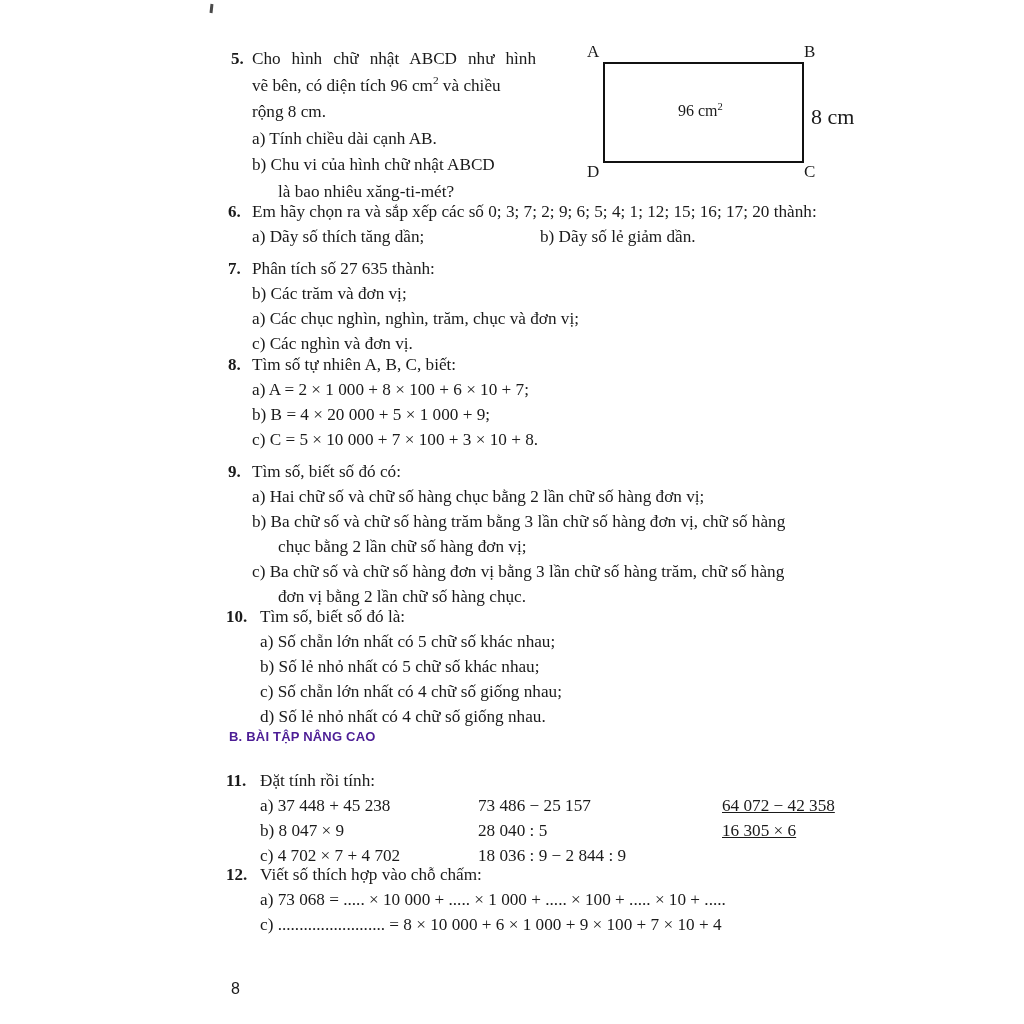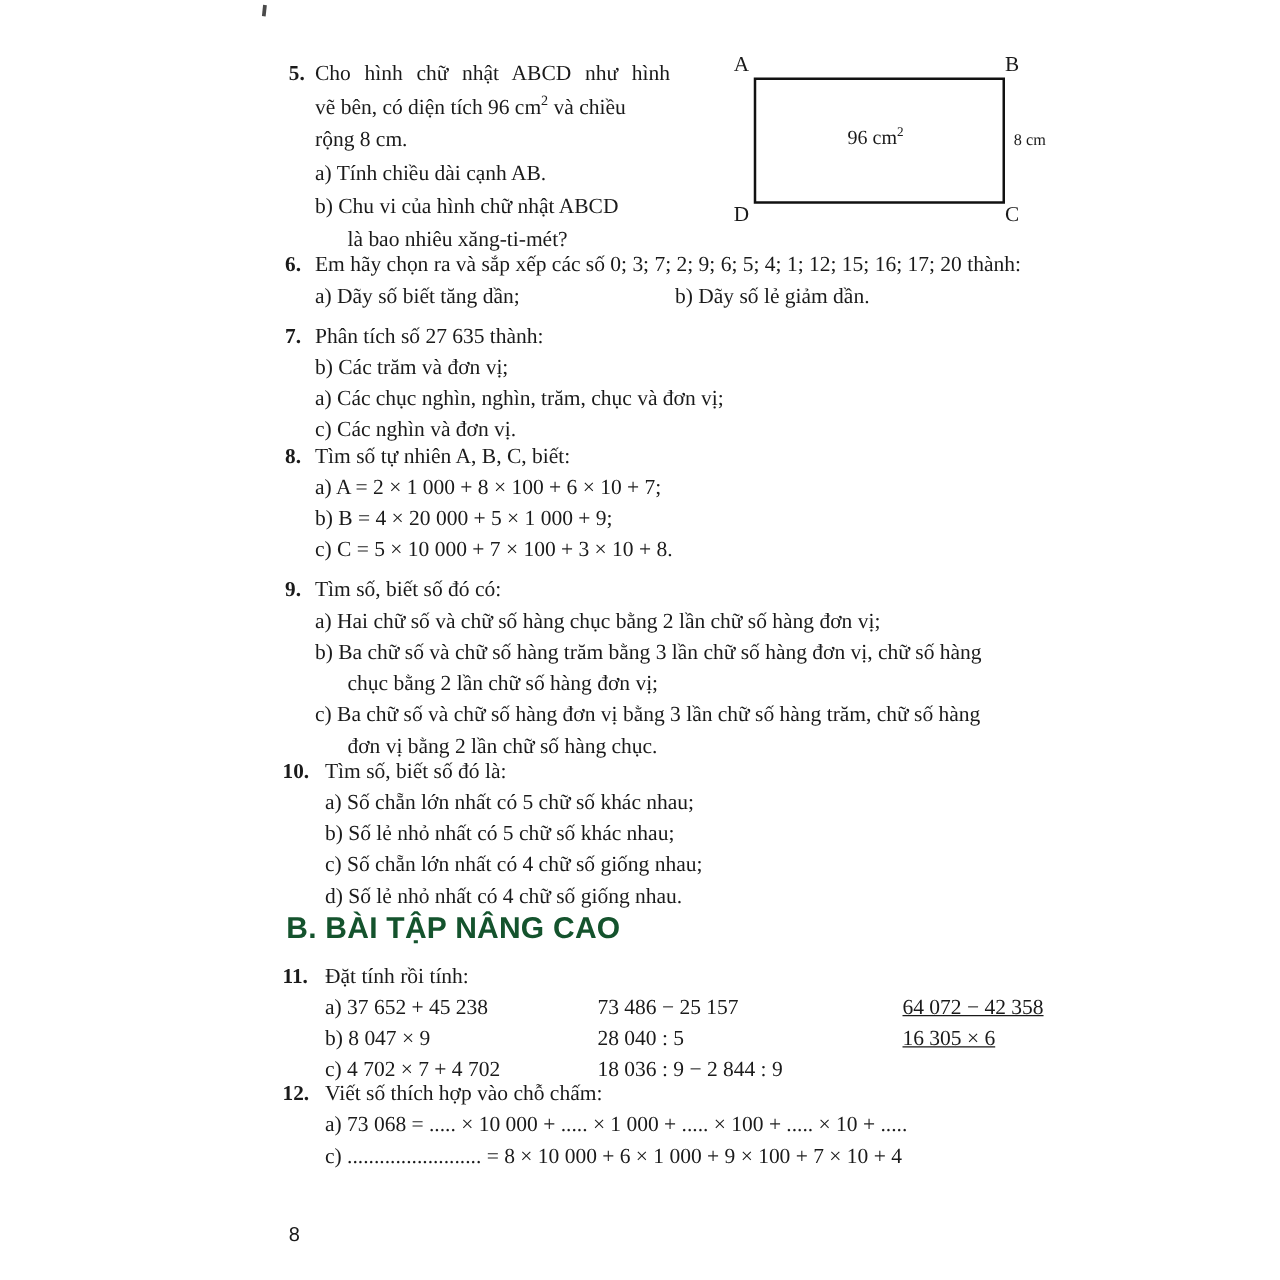--- a/index.html
+++ b/index.html
@@ -105,21 +105,21 @@
     position: absolute;
     left: 92px;
     top: 58px;
     font-size: 16px;
     white-space: pre;
   }
   #figure .side {
     position: absolute;
     left: 225px;
     top: 60px;
-    font-size: 13px;
+    font-size: 22px;
     white-space: pre;
   }
   sup.sq {
     font-size: 0.66em;
     vertical-align: super;
     line-height: 0;
   }
 
   
   #item6  { left: 228px; top: 199px; width: 640px; }
@@ -151,23 +151,23 @@
   .row3 .c2 { position: absolute; left: 218px; top: 0; white-space: pre; }
   .row3 .c3 { position: absolute; left: 462px; top: 0; white-space: pre; text-decoration: underline; }
 
   
   #sectionB {
     position: absolute;
     left: 229px;
     top: 729px;
     font-family: "Liberation Sans", "DejaVu Sans", sans-serif;
     font-weight: bold;
-    font-size: 24px;
+    font-size: 13px;
     letter-spacing: 0.2px;
-    color: #14532d;
+    color: #4c1d95;
   }
 
   
   #pageNum {
     position: absolute;
     left: 231px;
     top: 980px;
     font-family: "Liberation Sans", "DejaVu Sans", sans-serif;
     font-size: 16px;
     color: #1a1a1a;
@@ -200,21 +200,21 @@
     <span class="lbl lbl-c">C</span>
     <span class="area"><span>96 cm</span><sup class="sq">2</sup></span>
     <span class="side">8 cm</span>
   </div>
 
   <div class="ex" id="item6">
     <span class="num">6.</span>
     <div class="body">
       <div class="line">Em hãy chọn ra và sắp xếp các số 0; 3; 7; 2; 9; 6; 5; 4; 1; 12; 15; 16; 17; 20 thành:</div>
       <div class="row2">
-        <span class="colA">a) Dãy số biết tăng dần;</span>
+        <span class="colA">a) Dãy số thích tăng dần;</span>
         <span class="colB">b) Dãy số lẻ giảm dần.</span>
       </div>
     </div>
   </div>
 
   <div class="ex" id="item7">
     <span class="num">7.</span>
     <div class="body">
       <div class="line">Phân tích số 27 635 thành:</div>
       <div class="subitem">b) Các trăm và đơn vị;</div>
@@ -256,21 +256,21 @@
     </div>
   </div>
 
   <div id="sectionB">B. BÀI TẬP NÂNG CAO</div>
 
   <div class="ex" id="item11">
     <span class="num">11.</span>
     <div class="body">
       <div class="line">Đặt tính rồi tính:</div>
       <div class="row3">
-        <span class="c1">a) 37 652 + 45 238</span>
+        <span class="c1">a) 37 448 + 45 238</span>
         <span class="c2">73 486 − 25 157</span>
         <span class="c3">64 072 − 42 358</span>
       </div>
       <div class="row3">
         <span class="c1">b) 8 047 × 9</span>
         <span class="c2">28 040 : 5</span>
         <span class="c3">16 305 × 6</span>
       </div>
       <div class="row3">
         <span class="c1">c) 4 702 × 7 + 4 702</span>

